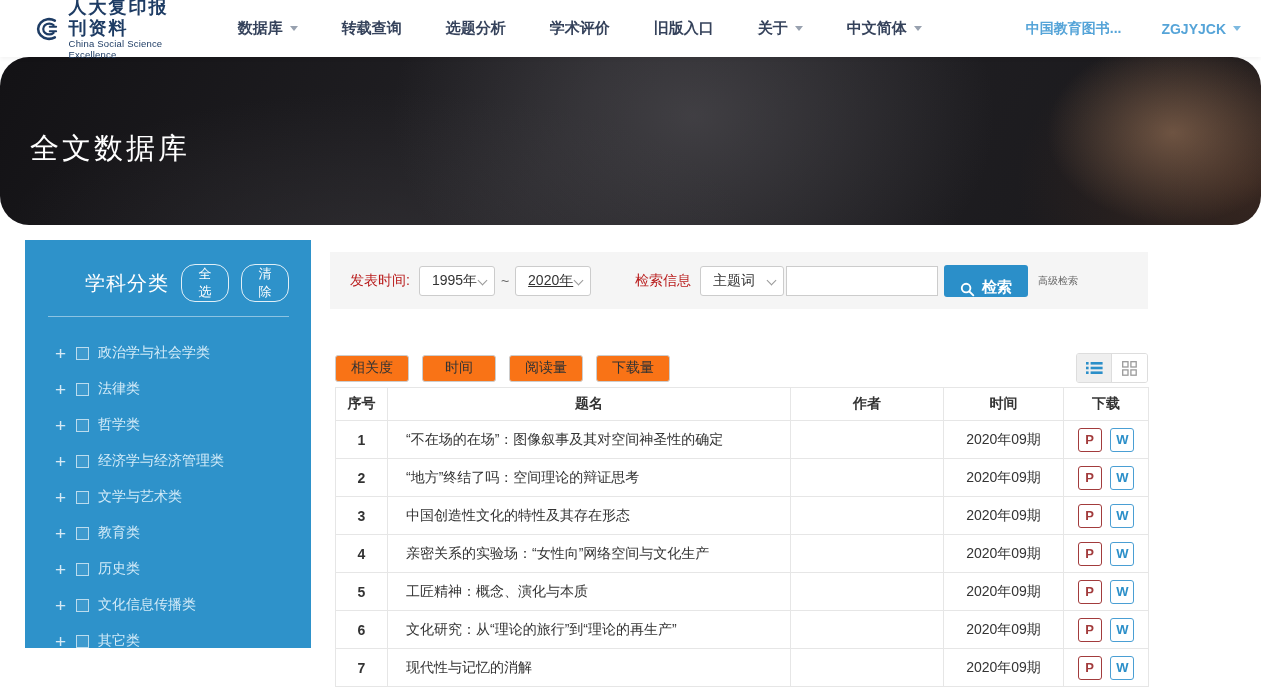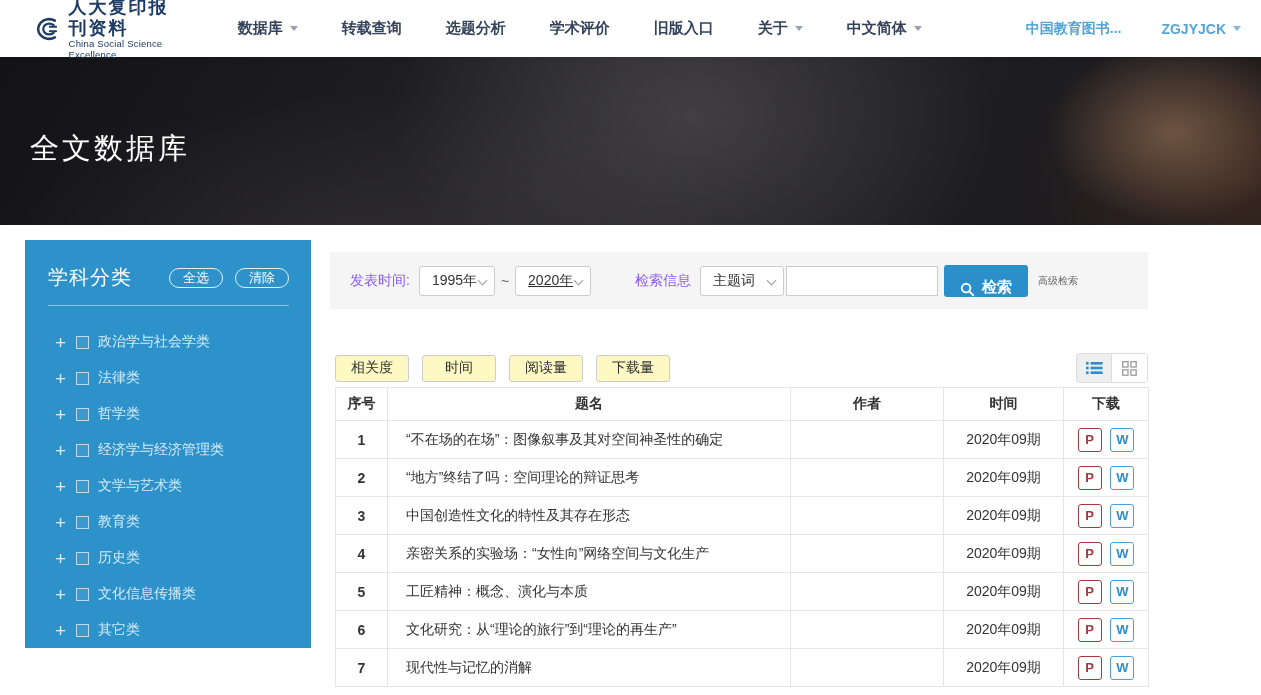--- a/index.html
+++ b/index.html
@@ -26,61 +26,62 @@
   .acct-link .caret { border-top-color:#7db9e0; }
 
   
   .banner { position:absolute; top:57px; left:0; width:1261px; height:168px;
     background:
       radial-gradient(ellipse 180px 130px at 93% 45%, rgba(165,125,95,0.55), rgba(165,125,95,0) 70%),
       radial-gradient(ellipse 320px 240px at 99% 75%, rgba(80,50,35,0.55), rgba(80,50,35,0) 72%),
       radial-gradient(ellipse 430px 320px at 55% 35%, rgba(95,93,98,0.5), rgba(95,93,98,0) 70%),
       radial-gradient(ellipse 500px 200px at 30% 110%, rgba(60,58,62,0.45), rgba(60,58,62,0) 75%),
       linear-gradient(120deg, #131215 0%, #232226 45%, #19181b 100%);
+    border-radius: 29px;
   }
   .banner h1 { position:absolute; left:30px; top:72px; font-size:29px; font-weight:400;
                color:#fff; letter-spacing:3px; }
 
   
   .side { position:absolute; left:25px; top:240px; width:286px; height:408px; background:#2e92ca; }
-  .side-head { display:flex; align-items:center; padding:24px 22px 0 23px; }
+  .side-head { display:flex; align-items:center; padding:24px 22px 0 23px;margin-left:37px; }
   .side-title { font-size:20px; color:#fff; letter-spacing:1px; flex:0 0 auto; }
   .side-btns { margin-left:auto; display:flex; }
   .side-btn { border:1px solid rgba(255,255,255,0.85); color:#fff; background:transparent;
               font-size:13px; padding:0 13px; border-radius:14px; margin-left:12px; cursor:pointer;
               font-family:"Liberation Sans", sans-serif; }
   .side-div { margin:14px 22px 0 23px; border-bottom:1px solid rgba(255,255,255,0.45); }
   .cat-list { margin-top:18px; }
   .cat { display:flex; align-items:center; height:36px; padding-left:30px; cursor:pointer; }
   .plus { color:rgba(255,255,255,0.8); font-size:19px; font-weight:400; width:21px; line-height:1; }
   .cbox { width:13px; height:13px; border:1px solid rgba(255,255,255,0.65); background:rgba(255,255,255,0.08);
           display:inline-block; margin-right:9px; }
   .clabel { font-size:14px; color:#d3ebf8; }
 
   
   .spanel { position:absolute; left:330px; top:252px; width:818px; height:57px; background:#f5f5f5;
             display:flex; align-items:center; padding-left:20px; }
-  .slabel { font-size:14px; color:#8b5cf6; white-space:nowrap; }
+  .slabel { font-size:14px; color:#b91c1c; white-space:nowrap; }
   .sel { position:relative; height:30px; background:#fff; border:1px solid #ccc; border-radius:3px;
          display:flex; align-items:center; padding:0 22px 0 12px; font-size:14px; color:#333;
          cursor:pointer; white-space:nowrap; }
   .chev { position:absolute; right:8px; top:10px; width:7px; height:7px;
           border-right:1.5px solid #999; border-bottom:1.5px solid #999; transform:rotate(45deg); }
   .tilde { margin:0 6px; color:#666; font-size:14px; }
   .sinput { width:152px; height:30px; border:1px solid #ccc; background:#fff; margin-left:2px;
             padding:0 8px; font-size:14px; font-family:"Liberation Sans", sans-serif; }
   .sbtn { height:32px; margin-left:6px; padding:0 16px; background:#2b8fc9; color:#fff; border:none;
           border-radius:3px; font-size:15px; font-weight:bold; cursor:pointer; display:flex;
           align-items:flex-end; font-family:"Liberation Sans", sans-serif; }
   .sbtn svg { margin-right:7px; }
   .adv { font-size:10px; color:#666; margin-left:10px; cursor:pointer; white-space:nowrap; }
 
   
   .sortrow { position:absolute; left:335px; top:354px; width:813px; height:28px; display:flex; align-items:center; }
-  .sort-btn { width:74px; height:27px; background:#fef9c3; border:1px solid #ccc; border-radius:3px;
+  .sort-btn { width:74px; height:27px; background:#f97316; border:1px solid #ccc; border-radius:3px;
               font-size:14px; color:#333; margin-right:13px; cursor:pointer;
               font-family:"Liberation Sans", sans-serif; }
   .vtoggle { margin-left:auto; display:flex; border:1px solid #ddd; border-radius:3px; overflow:hidden; }
   .vcell { width:35px; height:28px; display:flex; align-items:center; justify-content:center; cursor:pointer; background:#fff; }
   .vcell.active { background:#efefef; border-right:1px solid #ddd; }
 
   
   .rtable { position:absolute; left:335px; top:387px; width:813px; border-collapse:collapse; table-layout:fixed; }
   .rtable th { height:33px; font-size:14px; font-weight:bold; color:#333; border:1px solid #e6e6e6;
                background:#fff; text-align:center; }

